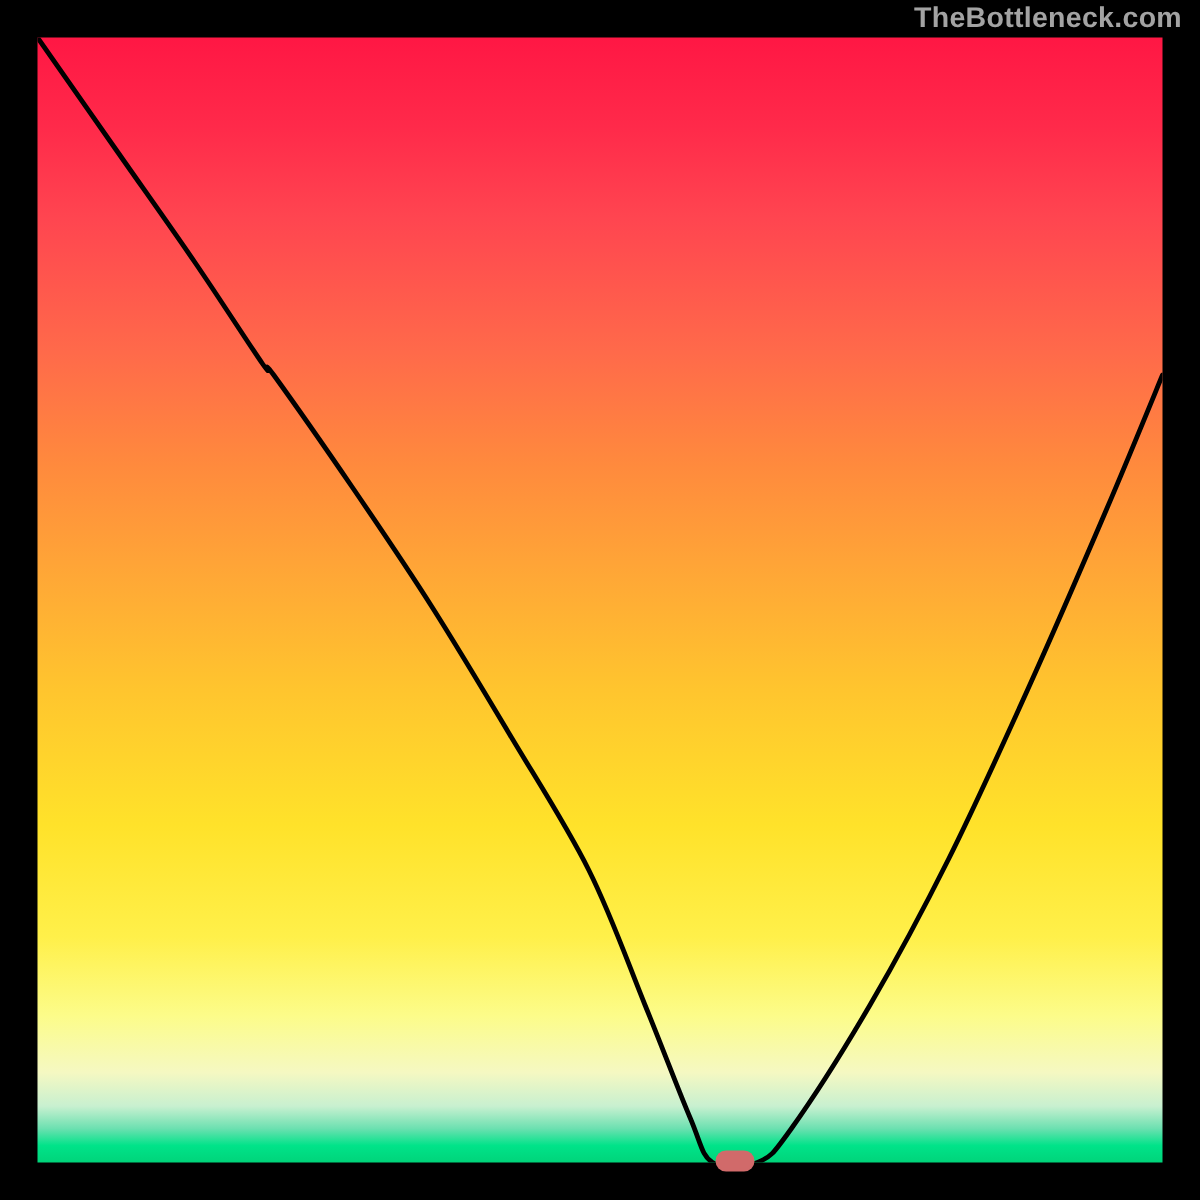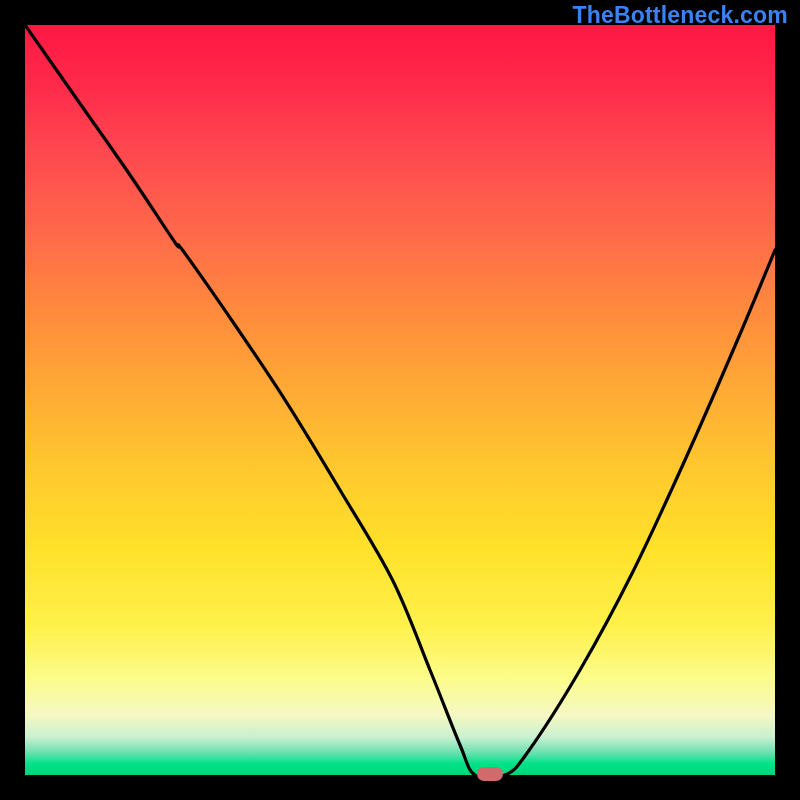--- a/index.html
+++ b/index.html
@@ -51,24 +51,24 @@
   }
   .marker {
     position: absolute;
     width: 26px;
     height: 14px;
     background: #d16a6a;
     border-radius: 7px;
   }
   .watermark {
     position: absolute;
-    color: #3b82f6;
+    color: #a3a3a3;
     font-family: Arial, Helvetica, sans-serif;
     font-weight: bold;
-    font-size: 23px;
+    font-size: 19px;
     letter-spacing: 0.2px;
   }
 </style>
 </head>
 <body>
 
 <div class="frame">
 
   <div class="plot-area">
 

